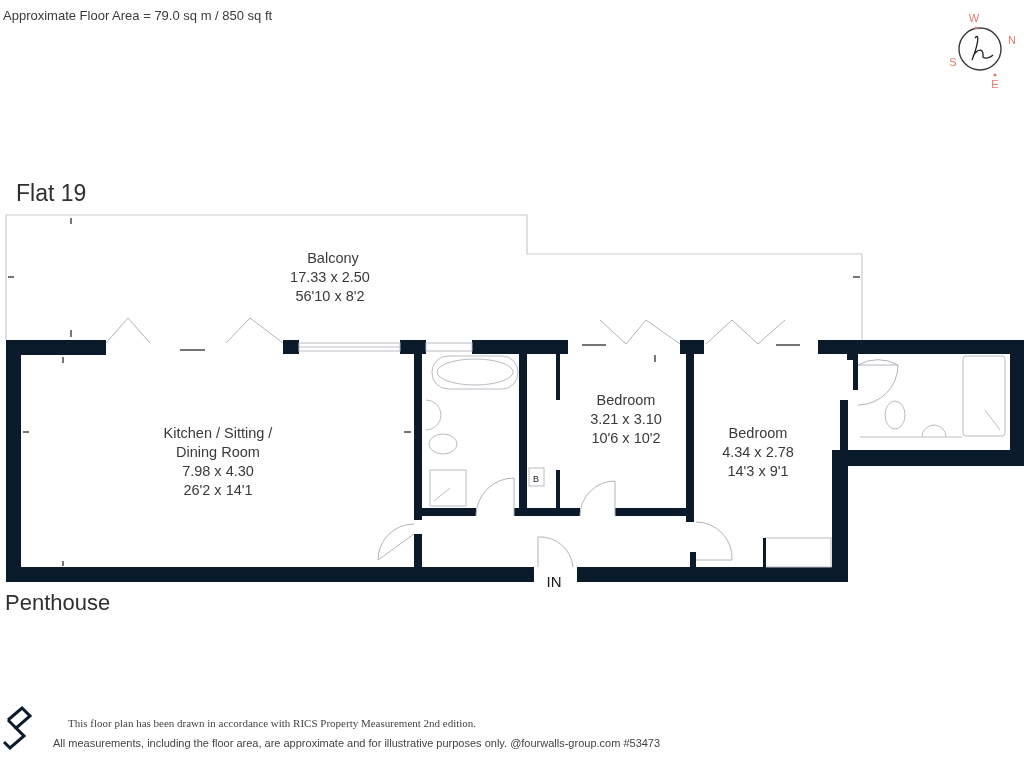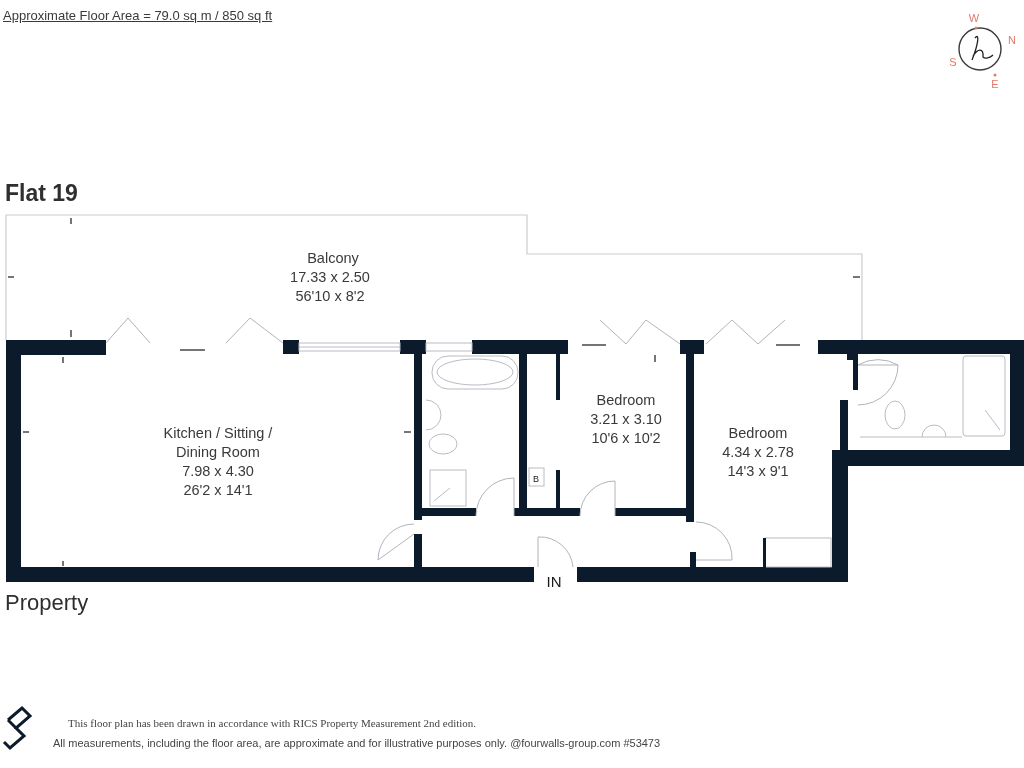--- a/index.html
+++ b/index.html
@@ -1,40 +1,40 @@
 <!DOCTYPE html>
 <html><head>
 <meta charset="utf-8">
 <style>
   html, body { margin: 0; padding: 0; background: #ffffff; }
   body { width: 1024px; height: 768px; position: relative; overflow: hidden;
          font-family: "Liberation Sans", "DejaVu Sans", sans-serif; color: #333; }
   .abs { position: absolute; }
-  #area-text { left: 3px; top: 8px; font-size: 13px; color: #3a3a3a; text-decoration: underline; }
-  #flat-title { left: 5px; top: 180px; font-size: 23px; color: #2f2f2f; font-weight: bold; }
+  #area-text { left: 3px; top: 8px; font-size: 13px; color: #3a3a3a; }
+  #flat-title { left: 16px; top: 180px; font-size: 23px; color: #2f2f2f; }
   #plan-subtitle { left: 5px; top: 590px; font-size: 22px; color: #2f2f2f; }
   svg#plan { position: absolute; left: 0; top: 0; }
   .room-label { font-size: 14.5px; fill: #3a3a3a; text-anchor: middle; font-family: "Liberation Sans", "DejaVu Sans", sans-serif; }
   .in-label { font-size: 15px; fill: #1a1a1a; text-anchor: middle; font-family: "Liberation Sans", "DejaVu Sans", sans-serif; }
   .small-b { font-size: 9px; fill: #1a1a1a; text-anchor: middle; font-family: "Liberation Sans", "DejaVu Sans", sans-serif; }
   .compass-letter { font-size: 11px; fill: #e07a6a; text-anchor: middle; font-family: "Liberation Sans", "DejaVu Sans", sans-serif; }
   #footer-line1 { left: 68px; top: 717px; font-size: 11px; color: #444; font-family: Liberation Serif, serif; }
   #footer-line2 { left: 53px; top: 737px; font-size: 11px; color: #444; }
   .wall { fill: #0c1b2b; }
   .thin { fill: none; stroke: #c8ccd2; stroke-width: 1.2; }
   .fix { fill: none; stroke: #b8bcc4; stroke-width: 1; }
   .door { fill: none; stroke: #b0b4bc; stroke-width: 1; }
   .tick { stroke: #1a1a1a; stroke-width: 1.2; }
 </style>
 </head>
 <body>
 
 <div id="area-text" class="abs">Approximate Floor Area = 79.0 sq m / 850 sq ft</div>
 <div id="flat-title" class="abs">Flat 19</div>
-<div id="plan-subtitle" class="abs">Property</div>
+<div id="plan-subtitle" class="abs">Penthouse</div>
 
 <svg id="plan" width="1024" height="768" viewBox="0 0 1024 768">
 
   <g>
     <circle cx="980" cy="49" r="21" fill="none" stroke="#3a3a3a" stroke-width="1.4"></circle>
     <text x="974" y="22" class="compass-letter">W</text>
     <text x="1012" y="44" class="compass-letter">N</text>
     <text x="953" y="66" class="compass-letter">S</text>
     <text x="995" y="88" class="compass-letter">E</text>
     <circle cx="976" cy="28" r="1.5" fill="#e07a6a"></circle>

